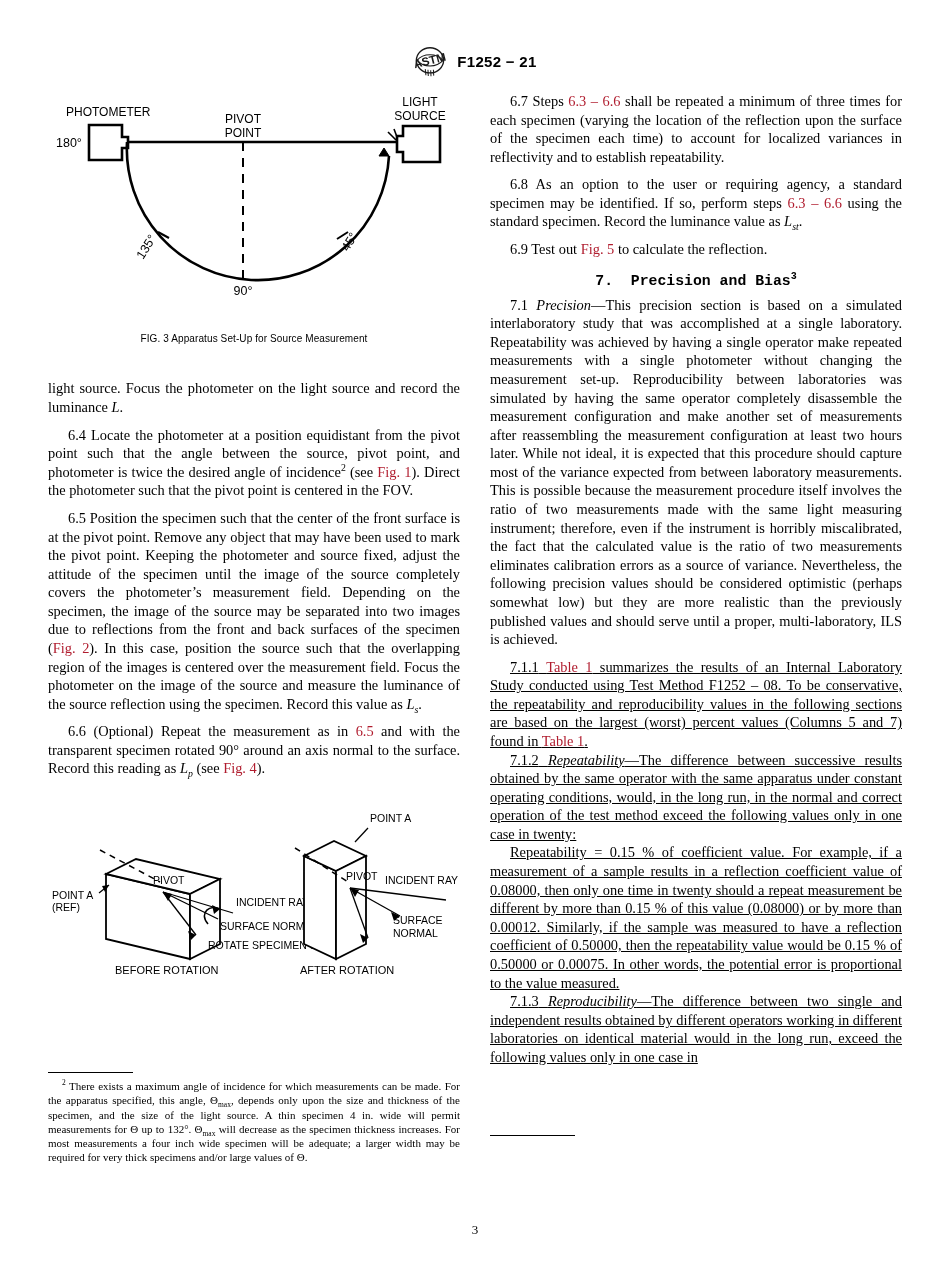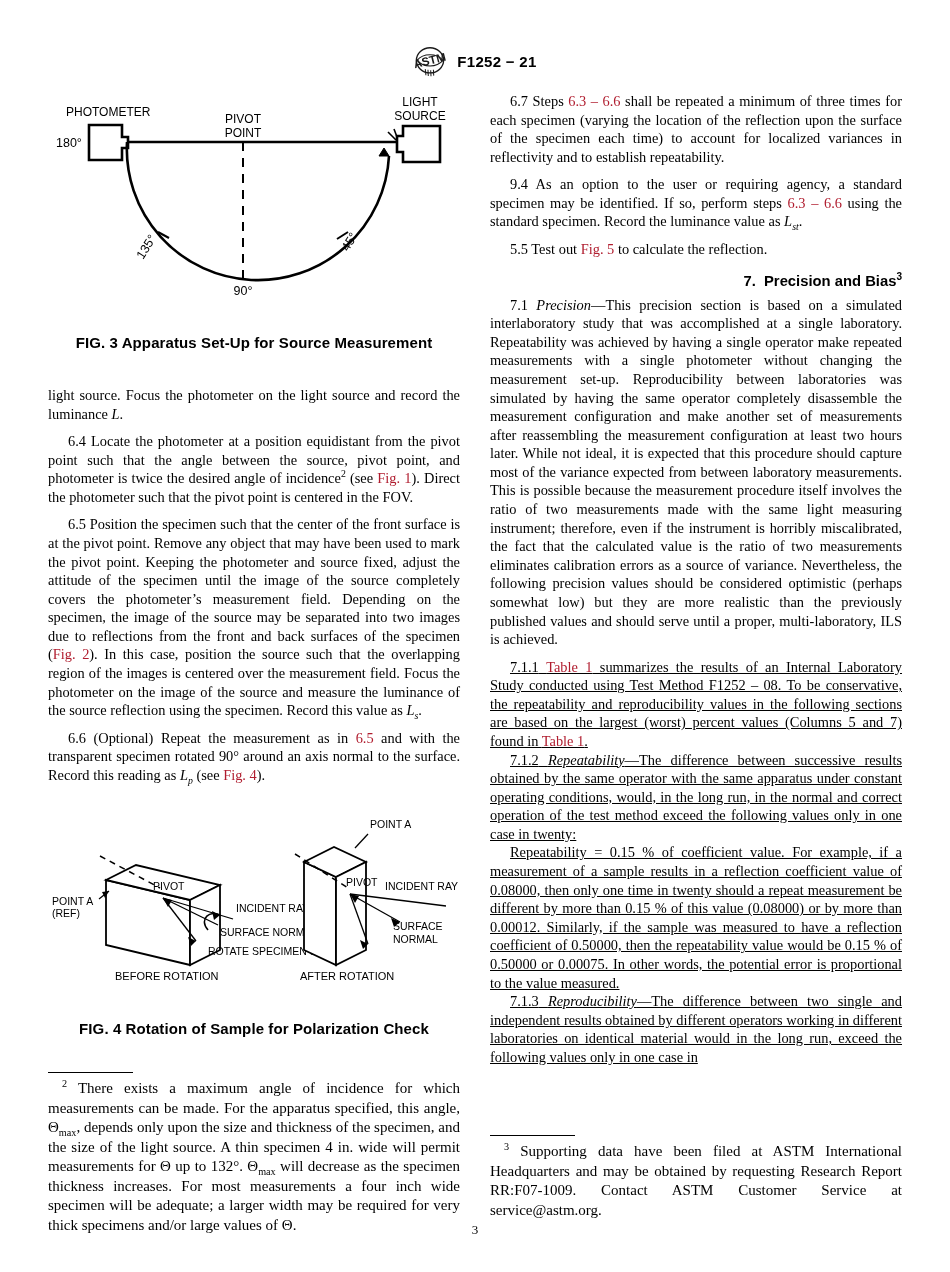--- a/index.html
+++ b/index.html
@@ -57,42 +57,42 @@
   .para { text-indent: 20px; margin-bottom: 9px; }
   .para-cont { text-indent: 0; margin-bottom: 9px; }
   .para-tight { text-indent: 20px; margin-bottom: 0px; text-decoration: underline; }
 
   .ref { color: #b01c2e; }
   .it { font-style: italic; }
   sup { font-size: 0.68em; vertical-align: super; line-height: 0; }
   sub { font-size: 0.68em; vertical-align: sub; line-height: 0; }
 
   h3.sec-head {
-    font-family: Liberation Sans, sans-serif;
+    font-family: Liberation Mono, monospace;
     font-weight: bold;
     font-size: 14.8px;
     margin: 13px 0 5px 0;
     text-indent: 0;
-    text-align: right;
+    text-align: center;
   }
 
   
   .fig-wrap { margin: 0; }
   .fig-caption {
     font-family: "Liberation Sans", sans-serif;
-    font-weight: bold;
-    font-size: 15px;
+    font-weight: normal;
+    font-size: 10px;
     text-align: center;
     text-indent: 0;
     margin-top: 4px;
     letter-spacing: 0.1px;
   }
 
   
-  .fn-block { position: absolute; width: 412px; font-size: 15px; line-height: 1.3;
+  .fn-block { position: absolute; width: 412px; font-size: 11px; line-height: 1.3;
               text-align: justify; }
   .fn-rule { width: 85px; height: 0; border-top: 1px solid #000; margin-bottom: 6px; }
   .fn-text { text-indent: 14px; }
 
   .page-num {
     position: absolute;
     top: 1222px; left: 0; width: 950px;
     text-align: center;
     font-size: 13px;
   }
@@ -207,50 +207,48 @@
         <path d="M302 84 L311 86 L307 93 Z" fill="#000"></path>
         <path d="M352 112 L343 108 L346 117 Z" fill="#000"></path>
         <path d="M320 134 L312 130 L315 139 Z" fill="#000"></path>
 
         <text x="337" y="80" font-family="Liberation Sans, sans-serif" font-size="10.5">INCIDENT RAY</text>
         <text x="345" y="120" font-family="Liberation Sans, sans-serif" font-size="10.5">SURFACE</text>
         <text x="345" y="133" font-family="Liberation Sans, sans-serif" font-size="10.5">NORMAL</text>
 
         <text x="252" y="170" font-family="Liberation Sans, sans-serif" font-size="11">AFTER ROTATION</text>
       </svg>
-      <div class="fig-caption">FIG. 4  Rotation of Sample for Polarization Check</div>
     </div>
   </div>
 
   <div class="fn-block" style="left:48px; top:1072px;">
     <div class="fn-rule"></div>
     <p class="fn-text"><sup>2</sup><span> There exists a maximum angle of incidence for which measurements can be made. For the apparatus specified, this angle, Θ</span><sub>max</sub><span>, depends only upon the size and thickness of the specimen, and the size of the light source. A thin specimen 4 in. wide will permit measurements for Θ up to 132°. Θ</span><sub>max</sub><span> will decrease as the specimen thickness increases. For most measurements a four inch wide specimen will be adequate; a larger width may be required for very thick specimens and/or large values of Θ.</span></p>
   </div>
 
   <div class="col col-right">
 
     <p class="para"><span>6.7</span><span> Steps </span><span class="ref">6.3 – 6.6</span><span> shall be repeated a minimum of three times for each specimen (varying the location of the reflection upon the surface of the specimen each time) to account for localized variances in reflectivity and to establish repeatability.</span></p>
 
-    <p class="para"><span>9.4</span><span> As an option to the user or requiring agency, a standard specimen may be identified. If so, perform steps </span><span class="ref">6.3 – 6.6</span><span> using the standard specimen. Record the luminance value as </span><span class="it">L</span><sub class="it">st</sub><span>.</span></p>
-
-    <p class="para"><span>5.5</span><span> Test out </span><span class="ref">Fig. 5</span><span> to calculate the reflection.</span></p>
+    <p class="para"><span>6.8</span><span> As an option to the user or requiring agency, a standard specimen may be identified. If so, perform steps </span><span class="ref">6.3 – 6.6</span><span> using the standard specimen. Record the luminance value as </span><span class="it">L</span><sub class="it">st</sub><span>.</span></p>
+
+    <p class="para"><span>6.9</span><span> Test out </span><span class="ref">Fig. 5</span><span> to calculate the reflection.</span></p>
 
     <h3 class="sec-head"><span>7.</span>&nbsp;&nbsp;<span>Precision and Bias</span><sup>3</sup></h3>
 
     <p class="para"><span>7.1</span>&nbsp;<span class="it">Precision</span><span>—This precision section is based on a simulated interlaboratory study that was accomplished at a single laboratory. Repeatability was achieved by having a single operator make repeated measurements with a single photometer without changing the measurement set-up. Reproducibility between laboratories was simulated by having the same operator completely disassemble the measurement configuration and make another set of measurements after reassembling the measurement configuration at least two hours later. While not ideal, it is expected that this procedure should capture most of the variance expected from between laboratory measurements. This is possible because the measurement procedure itself involves the ratio of two measurements made with the same light measuring instrument; therefore, even if the instrument is horribly miscalibrated, the fact that the calculated value is the ratio of two measurements eliminates calibration errors as a source of variance. Nevertheless, the following precision values should be considered optimistic (perhaps somewhat low) but they are more realistic than the previously published values and should serve until a proper, multi-laboratory, ILS is achieved.</span></p>
 
     <p class="para-tight"><span>7.1.1</span>&nbsp;<span class="ref">Table 1</span><span> summarizes the results of an Internal Laboratory Study conducted using Test Method F1252 – 08. To be conservative, the repeatability and reproducibility values in the following sections are based on the largest (worst) percent values (Columns 5 and 7) found in </span><span class="ref">Table 1</span><span>.</span></p>
 
     <p class="para-tight"><span>7.1.2</span>&nbsp;<span class="it">Repeatability</span><span>—The difference between successive results obtained by the same operator with the same apparatus under constant operating conditions, would, in the long run, in the normal and correct operation of the test method exceed the following values only in one case in twenty:</span></p>
 
     <p class="para-tight">Repeatability = 0.15 % of coefficient value. For example, if a measurement of a sample results in a reflection coefficient value of 0.08000, then only one time in twenty should a repeat measurement be different by more than 0.15 % of this value (0.08000) or by more than 0.00012. Similarly, if the sample was measured to have a reflection coefficient of 0.50000, then the repeatability value would be 0.15 % of 0.50000 or 0.00075. In other words, the potential error is proportional to the value measured.</p>
 
     <p class="para-tight"><span>7.1.3</span>&nbsp;<span class="it">Reproducibility</span><span>—The difference between two single and independent results obtained by different operators working in different laboratories on identical material would in the long run, exceed the following values only in one case in</span></p>
   </div>
 
   <div class="fn-block" style="left:490px; top:1135px;">
     <div class="fn-rule"></div>
-    <p class="fn-text"><sup>3</sup><span> Supporting data have been filed at ASTM International Headquarters and may be obtained by requesting Research Report RR:F07-1009. Contact ASTM Customer Service at service@astm.org.</span></p>
   </div>
 
   <div class="page-num">3</div>
 
 </div>
 
 </body></html>

